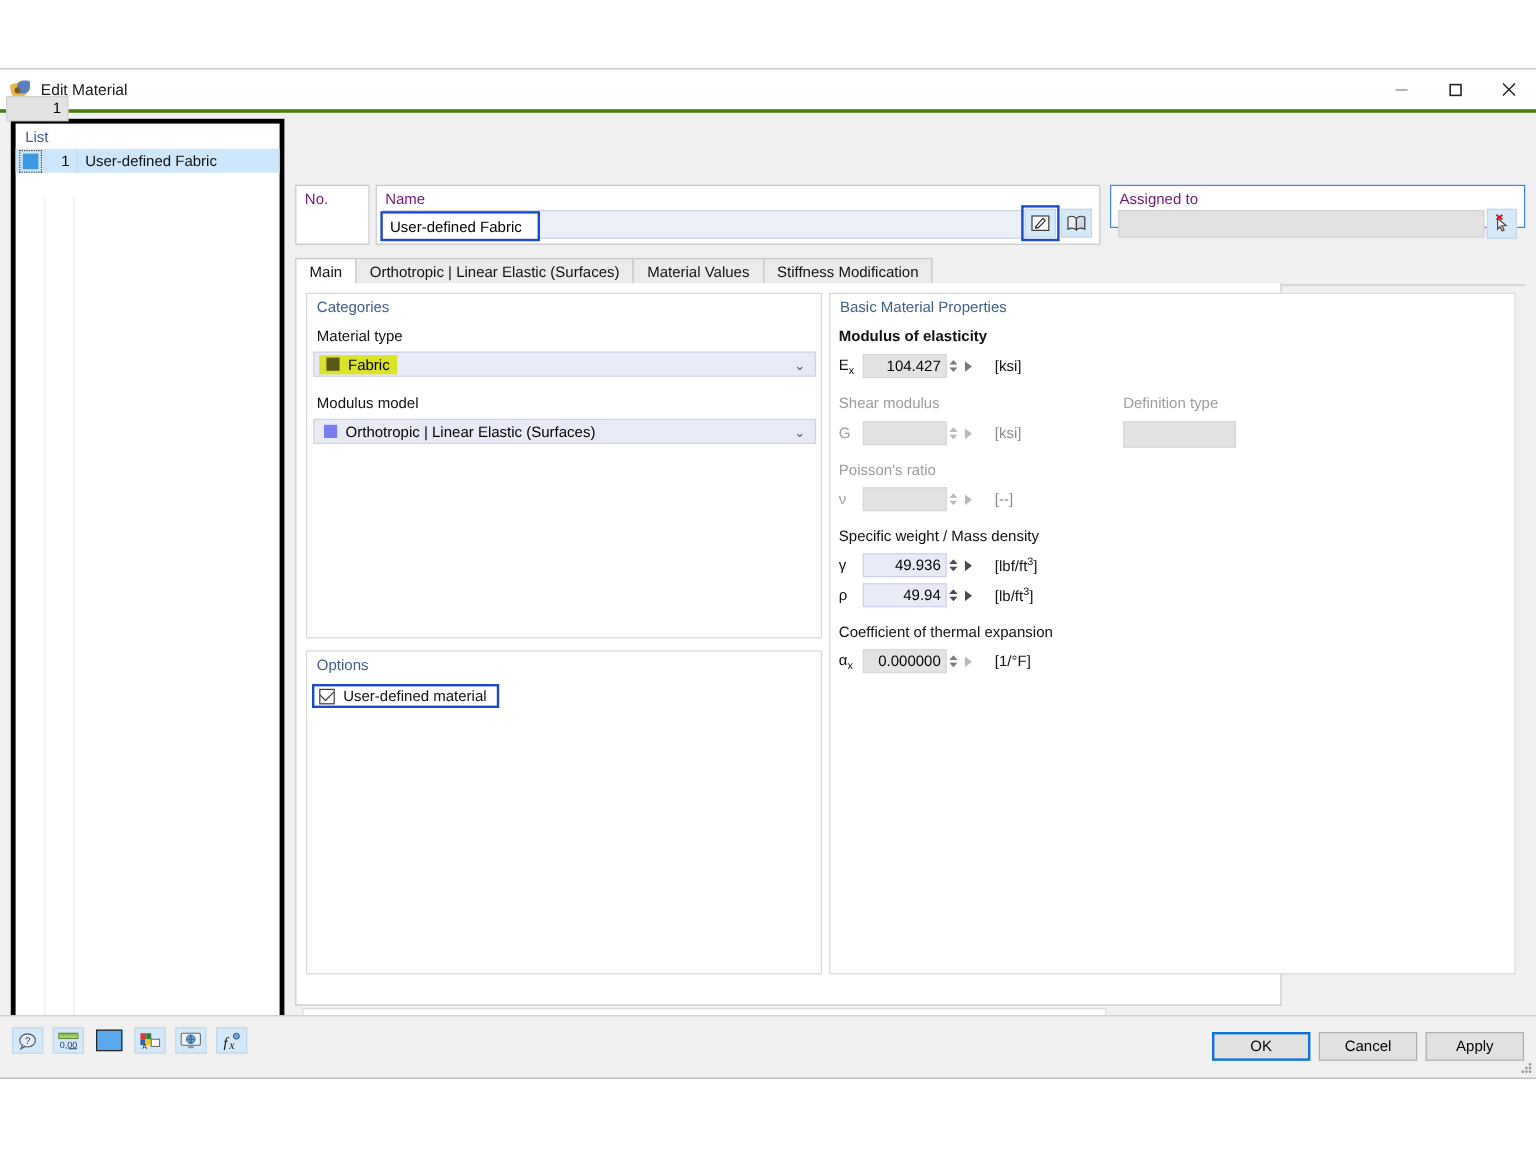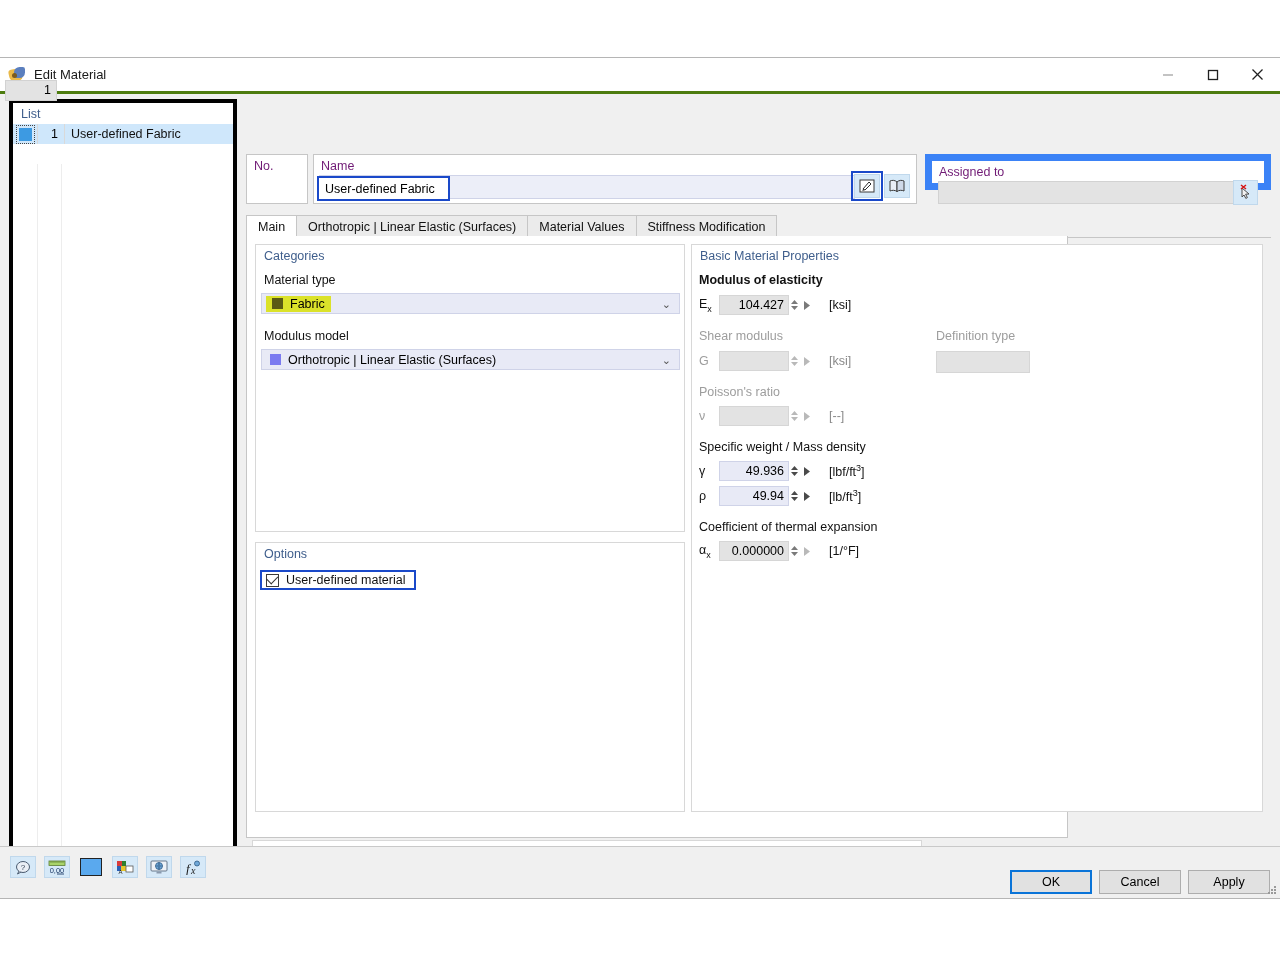--- a/index.html
+++ b/index.html
@@ -38,21 +38,21 @@
 
   
   .no-panel{position:absolute;left:246px;top:96px;width:62px;height:50px;background:#fff;border:1px solid #c6c6c6;box-sizing:border-box;}
   .no-field{position:absolute;left:5px;top:22px;width:52px;height:21px;background:#e3e3e3;border:1px solid #d2d2d2;box-sizing:border-box;text-align:right;padding-right:5px;line-height:19px;font-size:12.5px;}
   .name-panel{position:absolute;left:313px;top:96px;width:604px;height:50px;background:#fff;border:1px solid #c6c6c6;box-sizing:border-box;}
   .name-field{position:absolute;left:5px;top:20px;width:536px;height:24px;background:#eceef8;border:1px solid #cfd3e8;box-sizing:border-box;line-height:22px;padding-left:6px;font-size:12.5px;}
   .focus-outline{position:absolute;left:317px;top:118px;width:133px;height:25px;border:2px solid #1a49c9;box-sizing:border-box;background:#fff;display:flex;align-items:center;padding-left:6px;font-size:12.5px;}
   .name-icons{position:absolute;right:6px;top:19px;display:flex;gap:4px;align-items:center;}
   .icon-btn{width:26px;height:24px;background:#d6e9f8;border:1px solid #c0d8ec;display:flex;align-items:center;justify-content:center;box-sizing:border-box;}
   .icon-btn.focused{outline:2px solid #1a49c9;outline-offset:1px;}
-  .assigned-panel{position:absolute;left:925px;top:96px;width:346px;height:36px;background:#fff;border:7px solid #3b82f6;box-sizing:border-box;}
+  .assigned-panel{position:absolute;left:925px;top:96px;width:346px;height:36px;background:#fff;border:1px solid #3b82f6;box-sizing:border-box;}
   .assigned-field{position:absolute;left:6px;top:20px;width:305px;height:23px;background:#e3e3e3;border:1px solid #d2d2d2;box-sizing:border-box;}
   .assigned-btn{position:absolute;right:6px;top:19px;width:25px;height:25px;background:#d6e9f8;border:1px solid #c0d8ec;display:flex;align-items:center;justify-content:center;box-sizing:border-box;}
 
   
   .tabstrip{position:absolute;left:246px;top:156px;width:1025px;height:23px;display:flex;align-items:flex-end;border-bottom:1px solid #c6c6c6;}
   .tab{height:22px;padding:0 11px;display:flex;align-items:center;font-size:12.5px;background:#ebebeb;border:1px solid #c6c6c6;border-bottom:none;box-sizing:border-box;margin-right:-1px;color:#111;}
   .tab.active{background:#ffffff;border-bottom:1px solid #ffffff;height:23px;margin-bottom:-1px;}
 
   
   .content{position:absolute;left:246px;top:178px;width:822px;height:602px;background:#ffffff;border:1px solid #c6c6c6;border-top:none;box-sizing:border-box;}
@@ -89,21 +89,21 @@
   .comment-field{position:absolute;left:8px;top:22px;width:620px;height:22px;background:#e8eaf6;border:1px solid #cfd3e8;box-sizing:border-box;}
   .comment-btn{position:absolute;left:889px;top:804px;width:22px;height:22px;background:#efefef;border:1px solid #cccccc;display:flex;align-items:center;justify-content:center;box-sizing:border-box;}
   .right-white{position:absolute;left:927px;top:789px;width:344px;height:49px;background:#fff;border:1px solid #d0d0d0;box-sizing:border-box;}
 
   
   .bottombar{position:absolute;left:0;top:846px;width:1280px;height:51px;background:#f0f0f0;border-top:1px solid #c9c9c9;box-sizing:border-box;}
   .bb-left{position:absolute;left:10px;top:9px;display:flex;gap:8px;align-items:center;}
   .bb-btn{width:26px;height:22px;background:#d6e9f8;border:1px solid #c0d8ec;display:flex;align-items:center;justify-content:center;box-sizing:border-box;}
   .bb-btn.nobg{background:transparent;border:none;}
   .color-square{width:22px;height:18px;background:#5aa9ee;border:1px solid #222;box-sizing:border-box;}
-  .bb-right{position:absolute;right:10px;top:23px;display:flex;gap:7px;}
+  .bb-right{position:absolute;right:10px;top:13px;display:flex;gap:7px;}
   .btn{width:82px;height:24px;background:#e1e1e1;border:1px solid #adadad;display:flex;align-items:center;justify-content:center;font-size:12.5px;box-sizing:border-box;}
   .btn.default{border:2px solid #0a74d8;background:#e1e1e1;}
   .grip{position:absolute;right:4px;bottom:3px;width:10px;height:10px;}
   .grip i{position:absolute;width:2px;height:2px;background:#9a9a9a;}
 </style>
 </head>
 <body>
 
 <div class="window">
 

